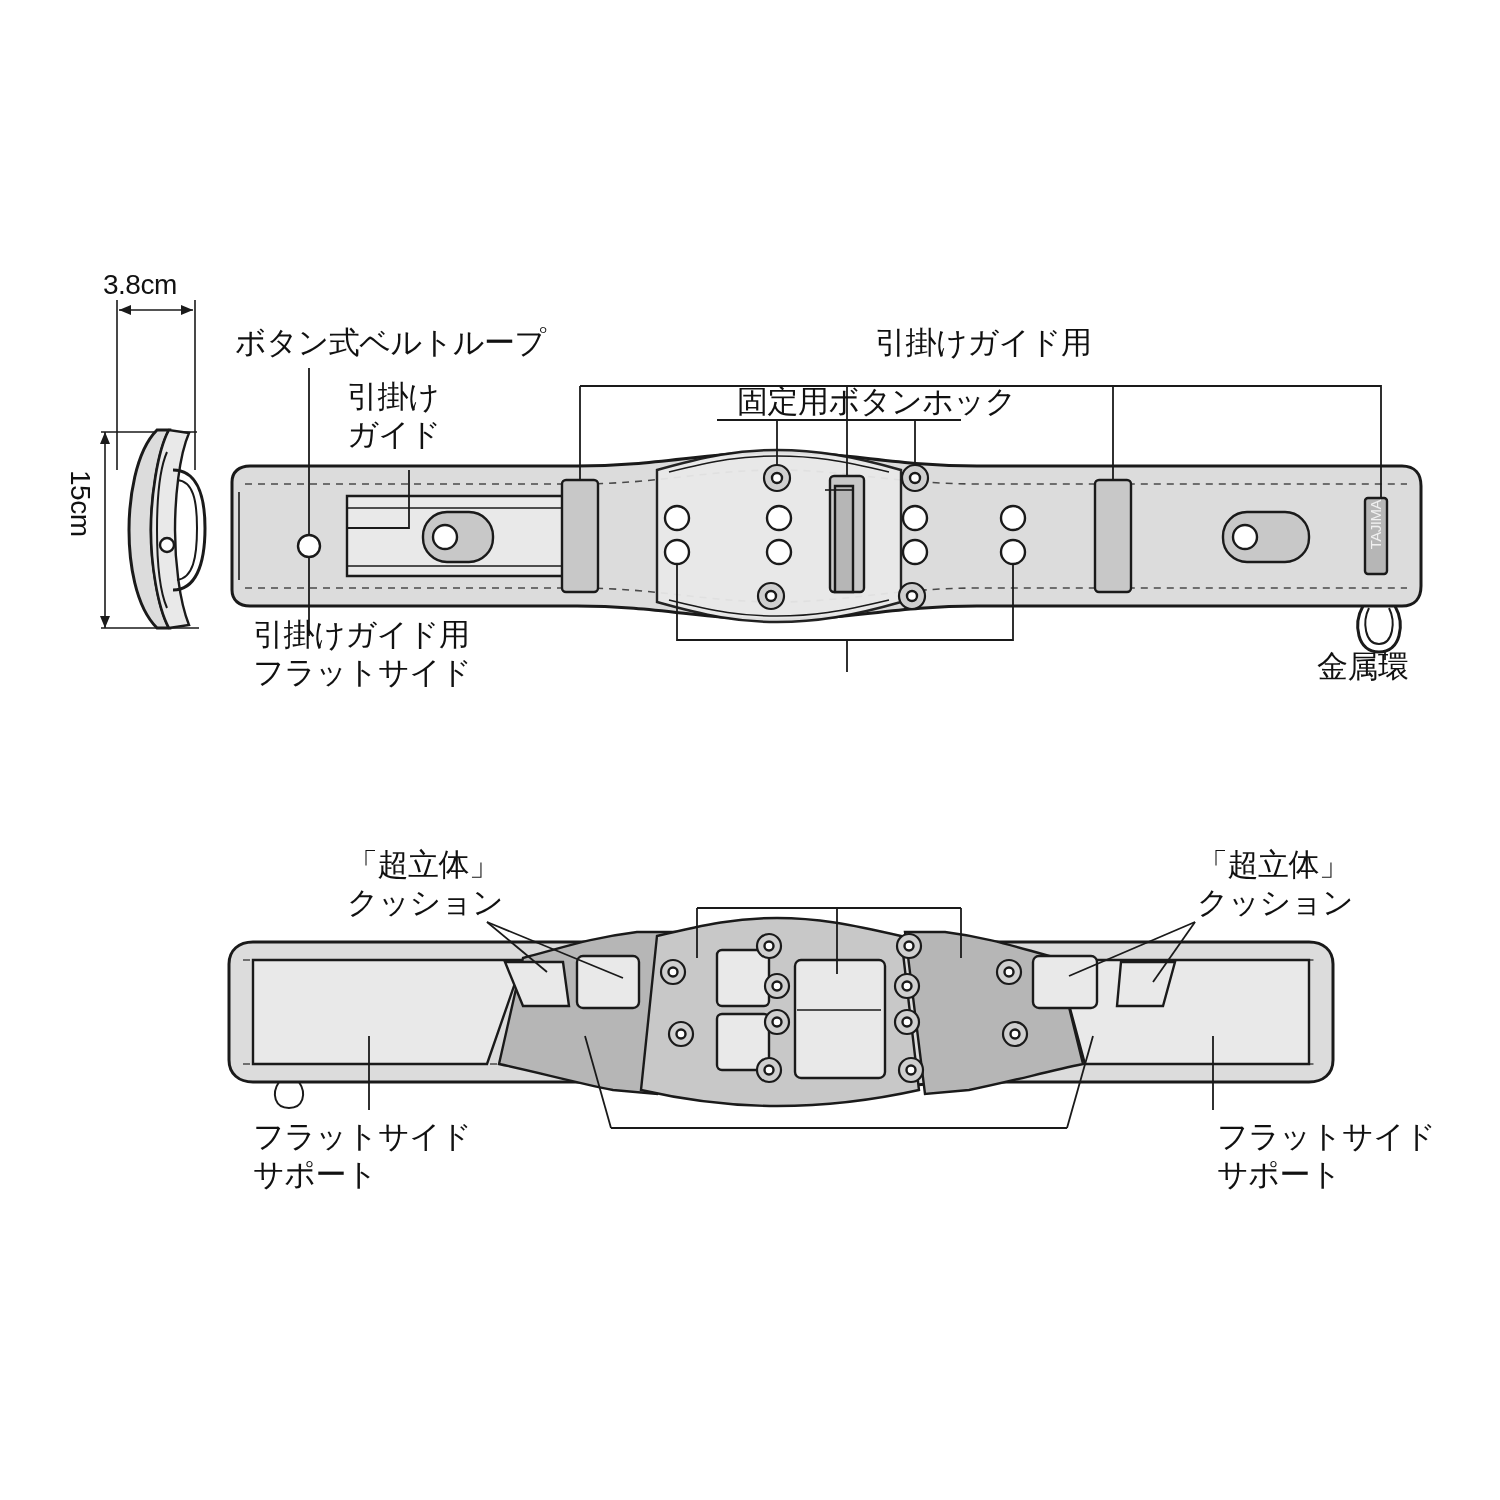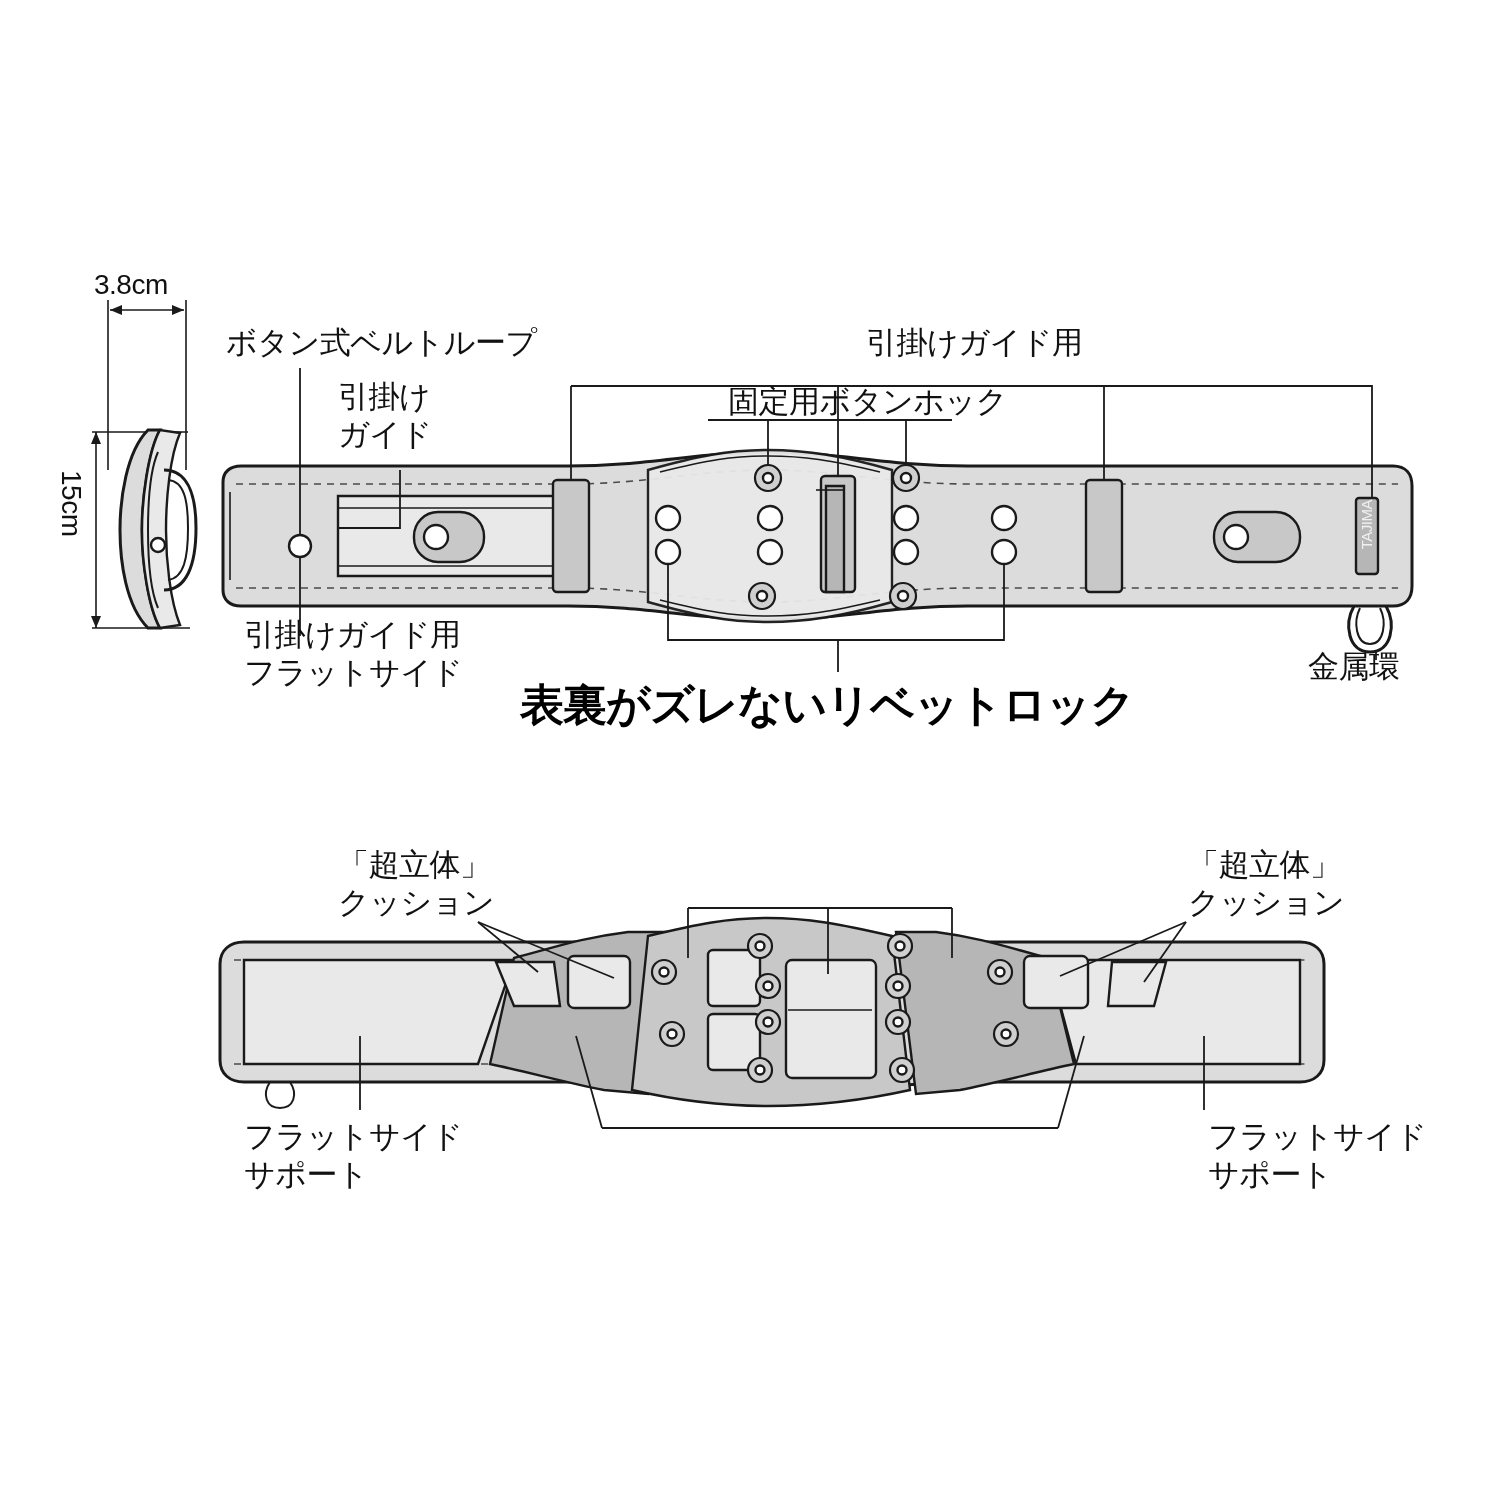--- a/index.html
+++ b/index.html
@@ -10,21 +10,21 @@
   body {
     width: 1500px;
     height: 1500px;
     position: relative;
     font-family: "Liberation Sans", sans-serif;
     color: #1a1a1a;
     overflow: hidden;
   }
   #stage {
     position: absolute;
-    left: 8px; top: 0;
+    left: 17px; top: 0;
     width: 1272px;
     height: 1500px;
   }
   svg.diagram {
     position: absolute;
     left: 0; top: 0;
     width: 1500px;
     height: 1500px;
   }
   .lbl {
@@ -295,21 +295,20 @@
 
   <div class="lbl" style="left:218px; top:324px;">ボタン式ベルトループ</div>
   <div class="lbl" style="left:330px; top:378px;">引掛け
 ガイド</div>
   <div class="lbl" style="left:858px; top:324px;">引掛けガイド用</div>
   <div class="lbl" style="left:692px; top:383px;margin-left:28px;">固定用ボタンホック</div>
   <div class="lbl" style="left:236px; top:616px;">引掛けガイド用
 フラットサイド</div>
   <div class="lbl" style="left:1300px; top:648px;">金属環</div>
 
-  <div class="headline" style="left:512px; top:676px;">表裏がズレないリベットロック</div>
 
 
   <div class="lbl" style="left:330px; top:846px;">「超立体」
 クッション</div>
   <div class="lbl" style="left:1180px; top:846px;">「超立体」
 クッション</div>
   <div class="lbl" style="left:236px; top:1118px;">フラットサイド
 サポート</div>
   <div class="lbl" style="left:1200px; top:1118px;">フラットサイド
 サポート</div>

